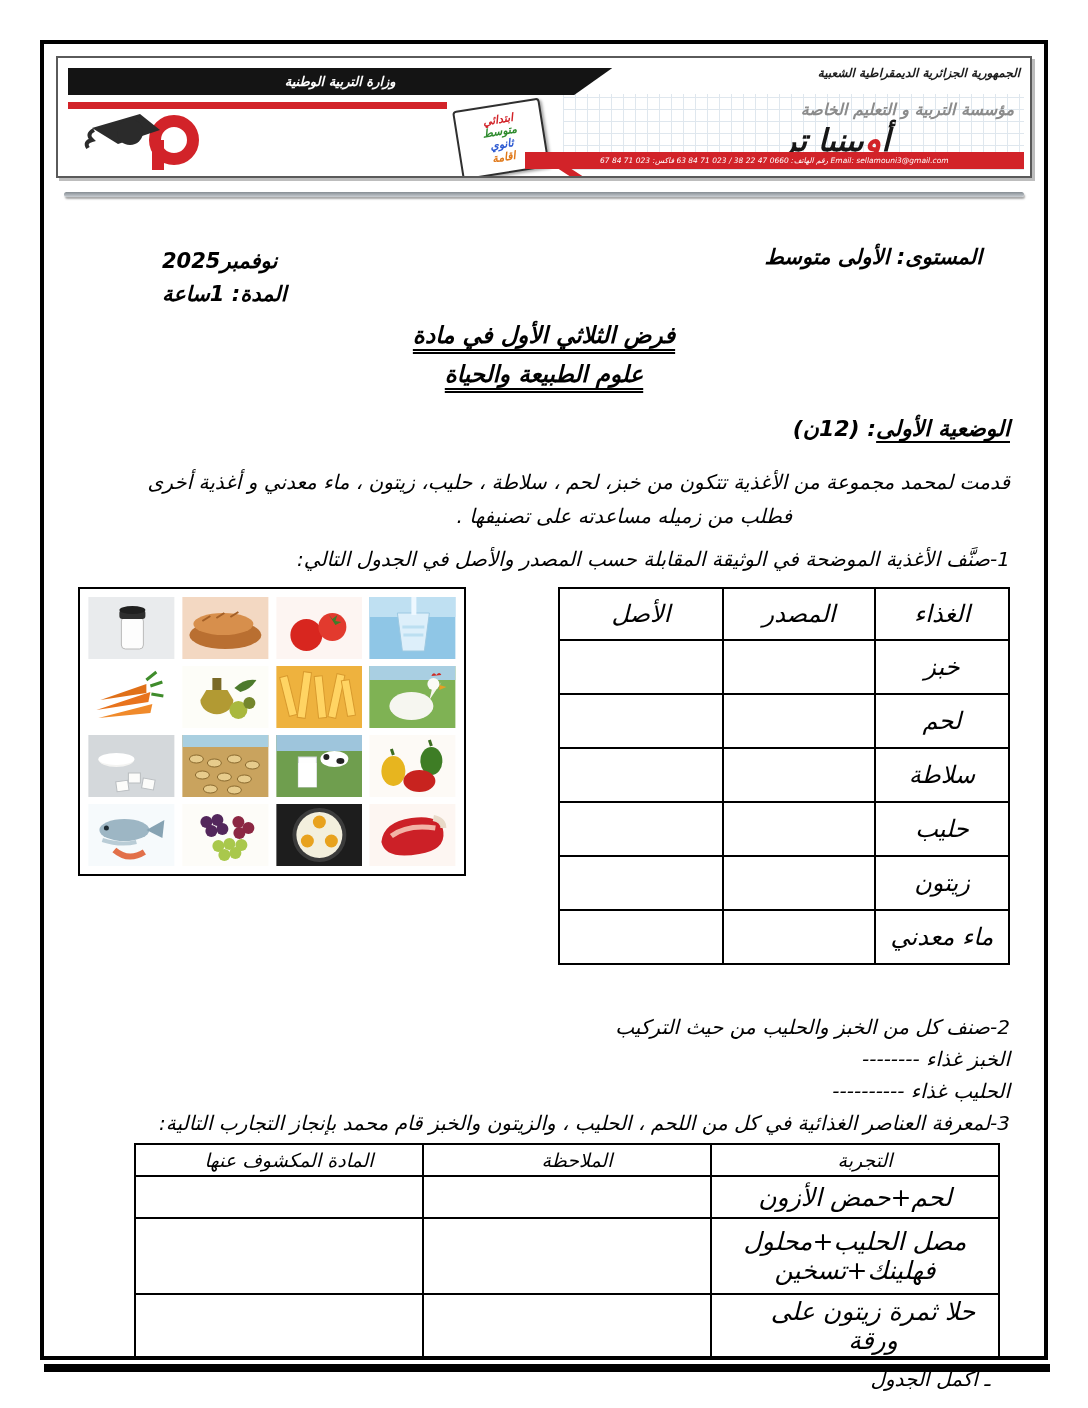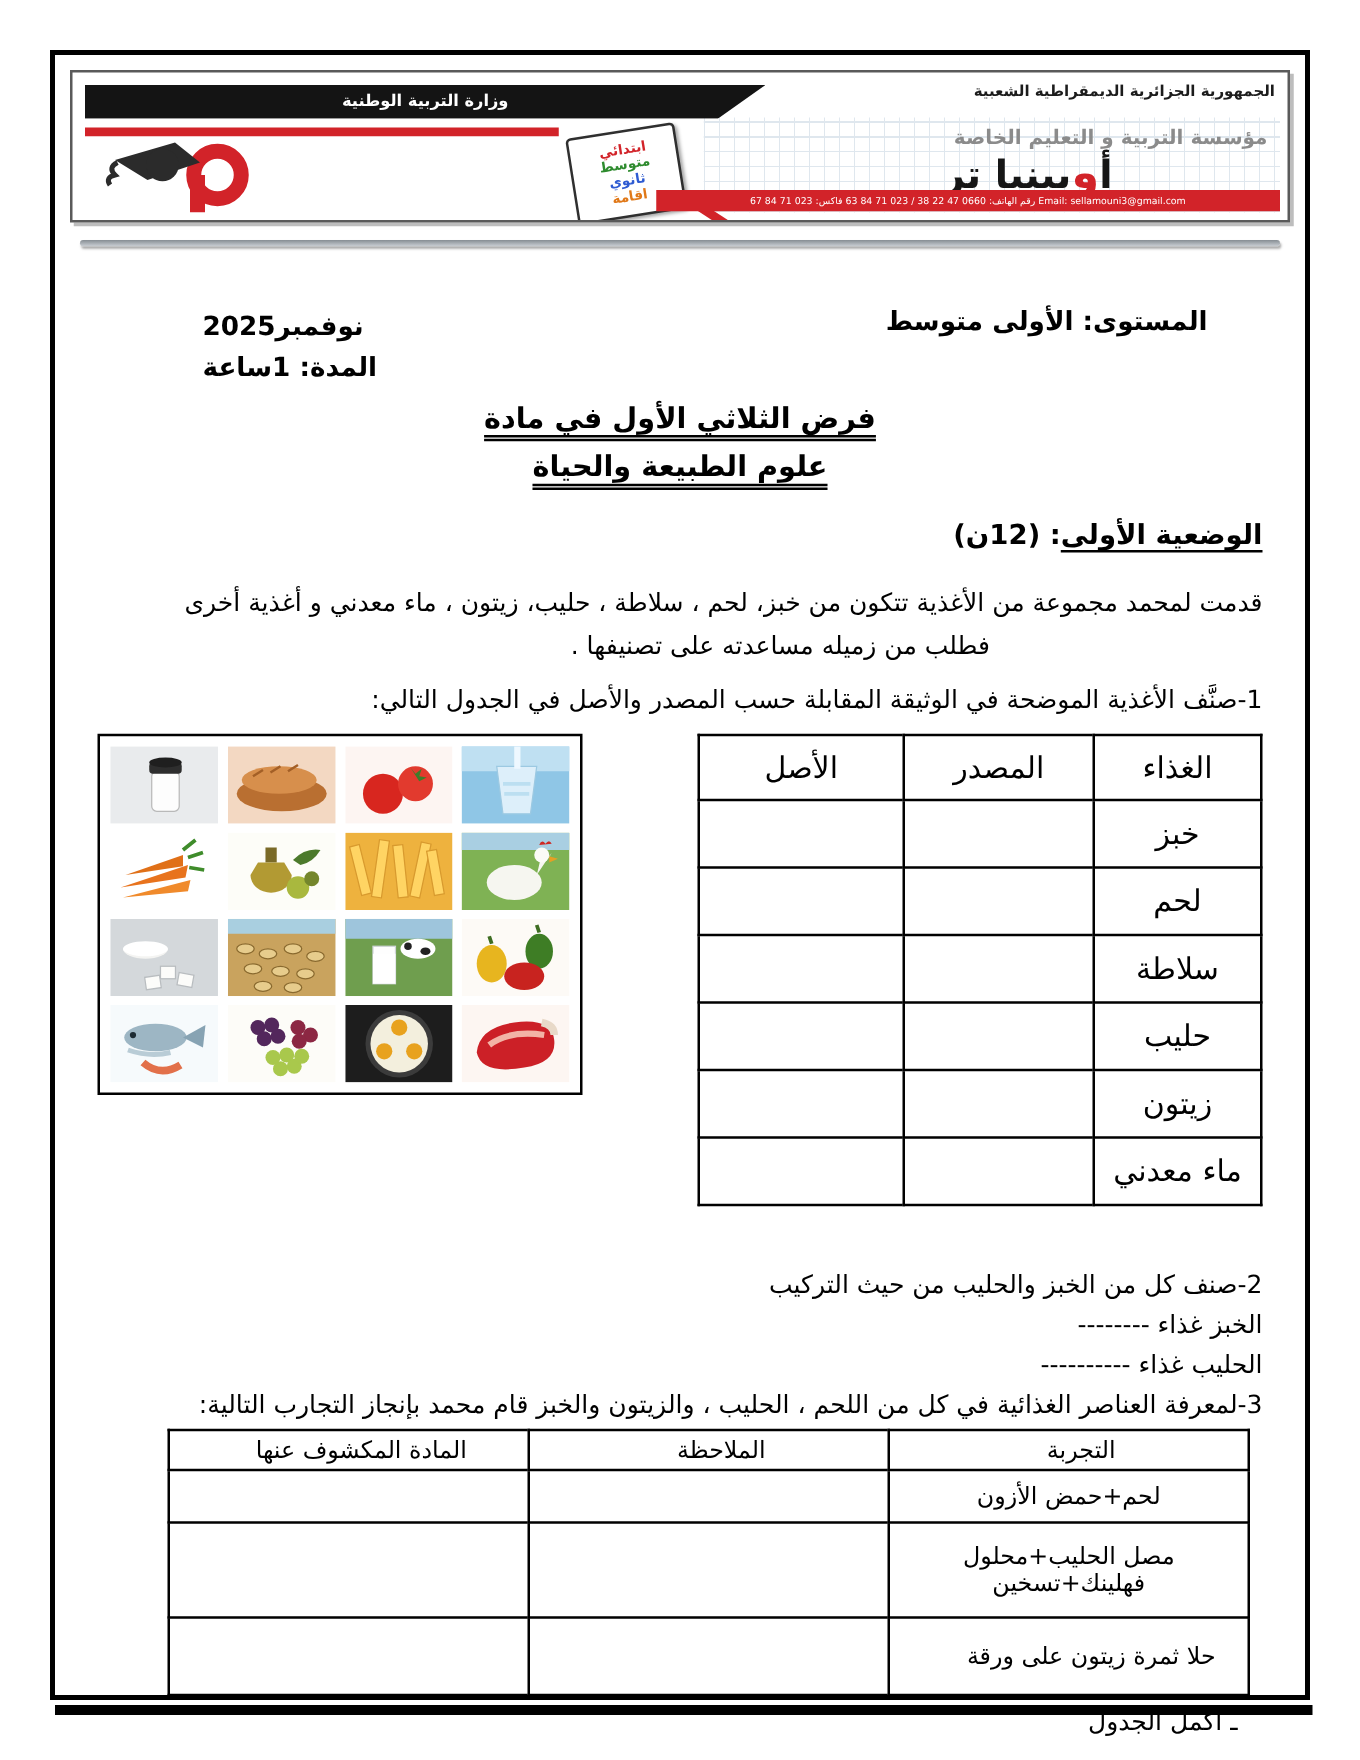--- a/index.html
+++ b/index.html
@@ -1,16 +1,16 @@
 <!DOCTYPE html>
 <html lang="ar"><head>
 <meta charset="utf-8">
 <style>
   html,body{margin:0;padding:0;background:#fff;font-family:"DejaVu Sans",sans-serif;}
-  .canvas{position:relative;width:1088px;height:1408px;background:#fff;overflow:hidden;}
+  .canvas{position:relative;width:1088px;height:1408px;background:#fff;overflow:hidden;font-style:italic;}
   .page{position:absolute;left:40px;top:40px;width:1000px;height:1312px;border:4px solid #000;background:#fff;}
   .page::after{content:"";position:absolute;left:0px;right:-6px;bottom:-16px;height:8px;background:#000;}
   
   .letterhead{position:relative;margin:12px 12px 0 12px;height:118px;border:2px solid #5a5a5a;
               box-shadow:3px 3px 0 #bdbdbd;background:#fff;overflow:hidden;}
   .gridpaper{position:absolute;right:6px;top:36px;left:52%;bottom:6px;
              background:
                repeating-linear-gradient(0deg,#dfe7ee 0 1px,transparent 1px 12px),
                repeating-linear-gradient(90deg,#dfe7ee 0 1px,transparent 1px 12px);}
   .ministry-banner{position:absolute;left:10px;top:10px;width:56%;height:27px;background:#141414;
@@ -32,21 +32,21 @@
                box-shadow:2px 2px 3px rgba(0,0,0,.35);display:flex;flex-direction:column;
                align-items:center;justify-content:center;line-height:1.15;font-weight:bold;font-size:11px;}
   .lv0{color:#d22329}.lv1{color:#2e8b2e}.lv2{color:#2e5bd2}.lv3{color:#e07818}
   .logo{position:absolute;left:16px;top:48px;width:170px;height:64px;}
   
   .divider{width:96%;height:5px;margin:14px auto 0 auto;border-radius:3px;
            background:linear-gradient(to bottom,#868d93,#c9ced3);box-shadow:1px 2px 2px rgba(0,0,0,.35);}
   
   .content{direction:rtl;padding:0 34px 0 34px;color:#000;}
   .meta-row{display:flex;justify-content:space-between;margin-top:48px;font-size:21px;font-weight:bold;}
-  .meta-level{margin-right:44px;}
+  .meta-level{margin-right:28px;}
   .meta-date{margin-left:84px;text-align:left;line-height:1.55;}
   .title-block{text-align:center;margin-top:6px;font-size:23px;font-weight:bold;line-height:1.7;}
   .dbl-underline{text-decoration-line:underline;text-decoration-style:double;text-underline-offset:6px;}
   .situation{margin-top:22px;font-size:22px;font-weight:bold;}
   .situation .lbl{text-decoration:underline;text-underline-offset:5px;}
   .intro{margin-top:24px;font-size:20px;line-height:1.7;}
   .intro-l2{padding-left:0;margin-right:218px;}
   .q{font-size:20px;}
   .q1{margin-top:14px;}
   .fig-row{display:flex;justify-content:space-between;align-items:flex-start;margin-top:16px;direction:rtl;}
@@ -56,21 +56,21 @@
   .tile{width:100%;height:62px;overflow:hidden;}
   .tile svg{display:block;width:100%;height:100%;}
   
   table{border-collapse:collapse;direction:rtl;}
   td,th{border:2px solid #000;font-weight:normal;text-align:center;font-size:24px;padding:2px 4px;}
   .t1 th{height:46px;}
   .t1 td{height:48px;}
   .t1 .c-food{width:124px;}.t1 .c-src{width:142px;}.t1 .c-org{width:154px;}
   .t2-wrap{margin-top:8px;margin-right:10px;}
   .t2 th{height:26px;font-size:19px;}
-  .t2 td{font-size:19px;}
+  .t2 td{font-size:25px;}
   .t2 .c{width:258px;padding-left:24px;}
   .t2 .r1 td{height:36px;}
   .t2 .r2 td{height:70px;}
   .t2 .r3 td{height:56px;padding-left:40px;}
   .q2{margin-top:50px;}
   .q2line{margin-top:8px;}
   .complete{margin-top:8px;margin-right:20px;font-size:20px;}
 </style>
 </head>
 <body>

